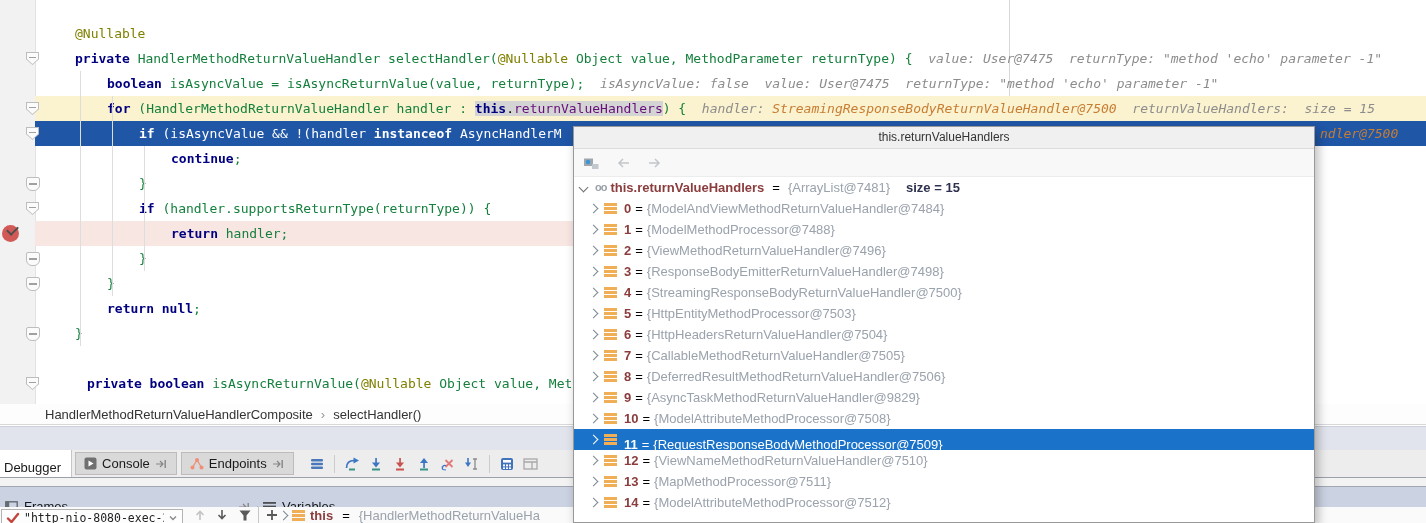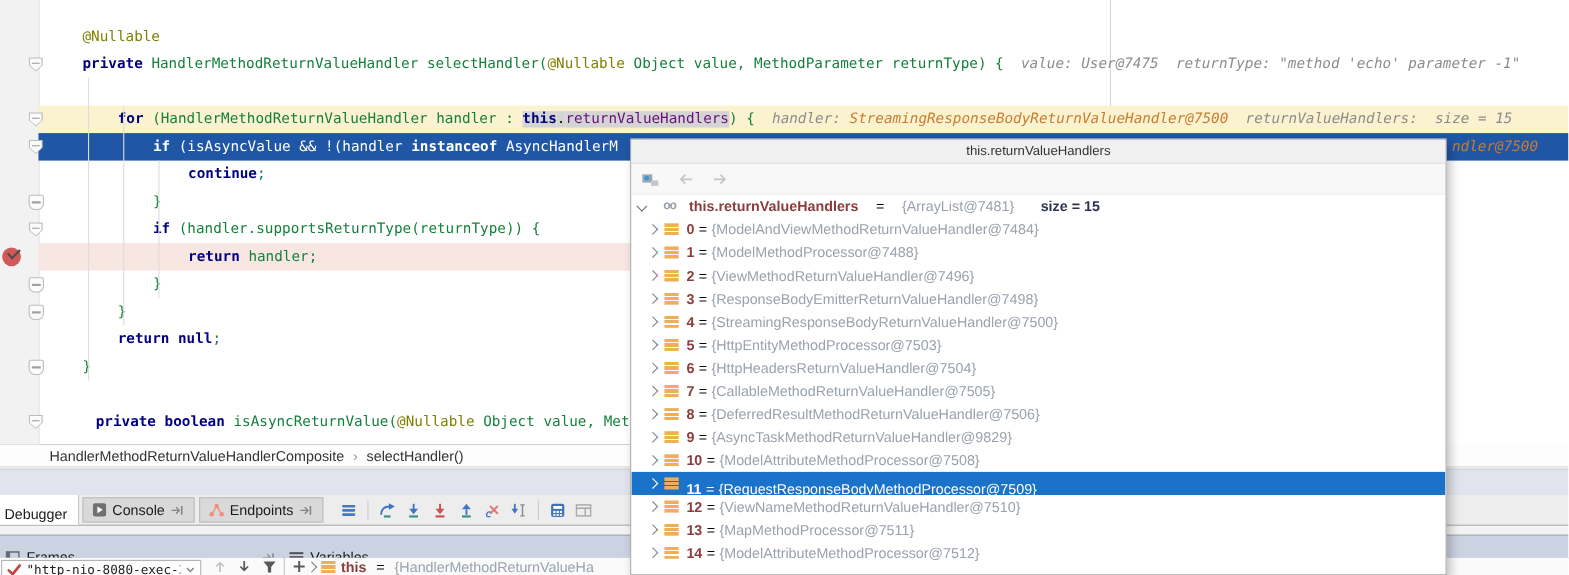--- a/index.html
+++ b/index.html
@@ -99,21 +99,21 @@
 
   
   #popup{position:absolute;left:573px;top:126px;width:742px;height:397px;background:#fff;
          border:1px solid #999;box-shadow:3px 5px 10px rgba(0,0,0,0.28);z-index:10;box-sizing:border-box;}
   #popup-title{height:21px;line-height:21px;background:#f0f0f0;border-bottom:1px solid #dcdcdc;
                text-align:center;font-size:12px;color:#333;}
   #popup-toolbar{height:27px;background:#f8f8f8;border-bottom:1px solid #ececec;
                  display:flex;align-items:center;gap:16px;padding-left:9px;}
   #tree{position:absolute;left:0;top:50px;right:0;bottom:0;background:#fff;overflow:hidden;}
   .trow{height:21px;display:flex;align-items:center;padding-left:16px;white-space:nowrap;}
-  .trow.root{padding-left:6px;gap:16px;}
+  .trow.root{padding-left:6px;gap:8px;}
   .trow .chev{margin-right:7px;}
   .trow .bars{margin-right:7px;}
   .trow.root .chev{margin-right:0;}
   .trow.sel{background:#1a73c8;}
   .trow.sel .tname,.trow.sel .teq,.trow.sel .tval{color:#fff;margin-top:9px;}
   .trow.sel .chev{border-color:#fff;}
 </style>
 </head>
 <body>
 
@@ -124,20 +124,23 @@
     <div id="margin-line"></div>
     <div class="iguide" style="left:80px;top:71px;height:275px;"></div>
     <div class="iguide" style="left:112px;top:96px;height:200px;"></div>
     <div class="iguide" style="left:144px;top:146px;height:125px;"></div>
     <div id="lines">
         <div class="crow" style="top: 21px;">
           <span class="ctext" style="left: 40px;"><span class="tk-anno">@Nullable</span></span>
         </div>
         <div class="crow" style="top: 46px;">
           <span class="ctext" style="left: 40px;"><span class="tk-kw">private </span><span class="tk-pl">HandlerMethodReturnValueHandler selectHandler(</span><span class="tk-anno">@Nullable</span><span class="tk-pl"> Object value, MethodParameter returnType) {</span><span class="tk-hint">  value: User@7475  returnType: "method 'echo' parameter -1"</span></span>
+        </div>
+        <div class="crow" style="top: 71px;">
+          <span class="ctext" style="left: 72px;"><span class="tk-kw">boolean </span><span class="tk-pl">isAsyncValue = isAsyncReturnValue(value, returnType);</span><span class="tk-hint">  isAsyncValue: false  value: User@7475  returnType: "method 'echo' parameter -1"</span></span>
         </div>
         <div class="crow row-yellow" style="top: 96px;">
           <span class="ctext" style="left: 72px;"><span class="tk-kw">for </span><span class="tk-pl">(HandlerMethodReturnValueHandler handler : </span><span class="tk-thisHl">this</span><span class="tk-plHl">.</span><span class="tk-fieldHl">returnValueHandlers</span><span class="tk-pl">) {</span><span class="tk-hint">  handler: </span><span class="tk-hintOr">StreamingResponseBodyReturnValueHandler@7500</span><span class="tk-hint">  returnValueHandlers:  size = 15</span></span>
         </div>
         <div class="crow row-blue" style="top: 121px;">
           <span class="ctext" style="left: 104px;"><span class="tk-kwW">if </span><span class="tk-plW">(isAsyncValue &amp;&amp; !(handler </span><span class="tk-kwW">instanceof </span><span class="tk-plW">AsyncHandlerM</span></span>
           <span class="ctext" style="left: 1285px;"><span class="tk-hintOr">ndler@7500</span></span>
         </div>
         <div class="crow" style="top: 146px;">
           <span class="ctext" style="left: 136px;"><span class="tk-kw">continue</span><span class="tk-pl">;</span></span>

